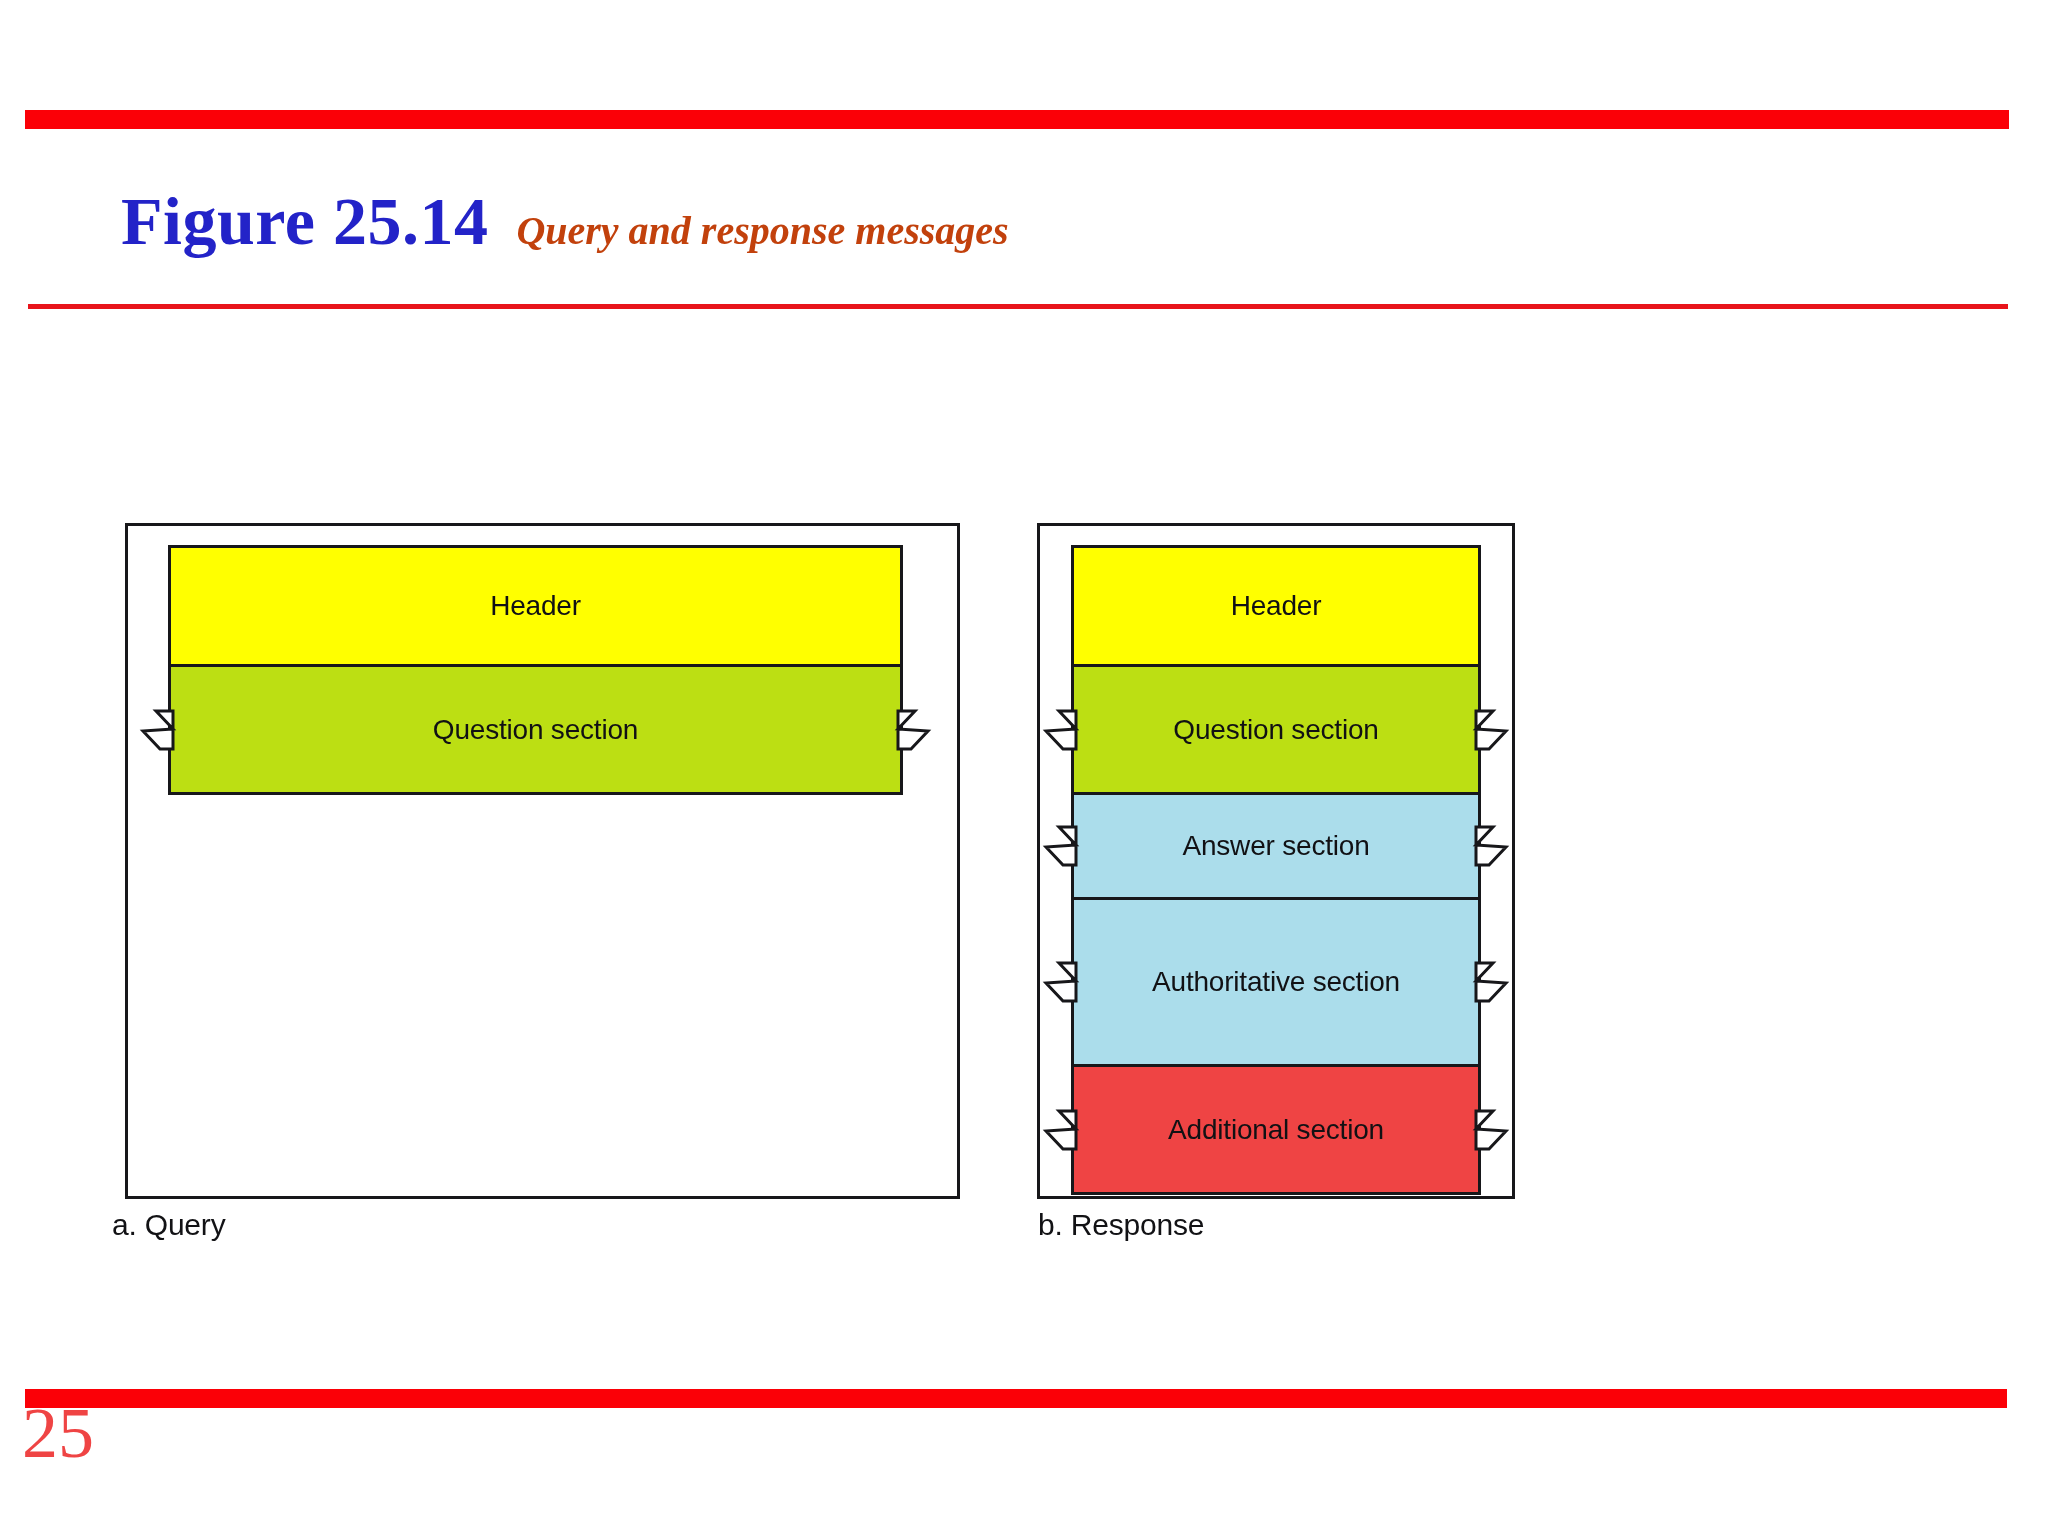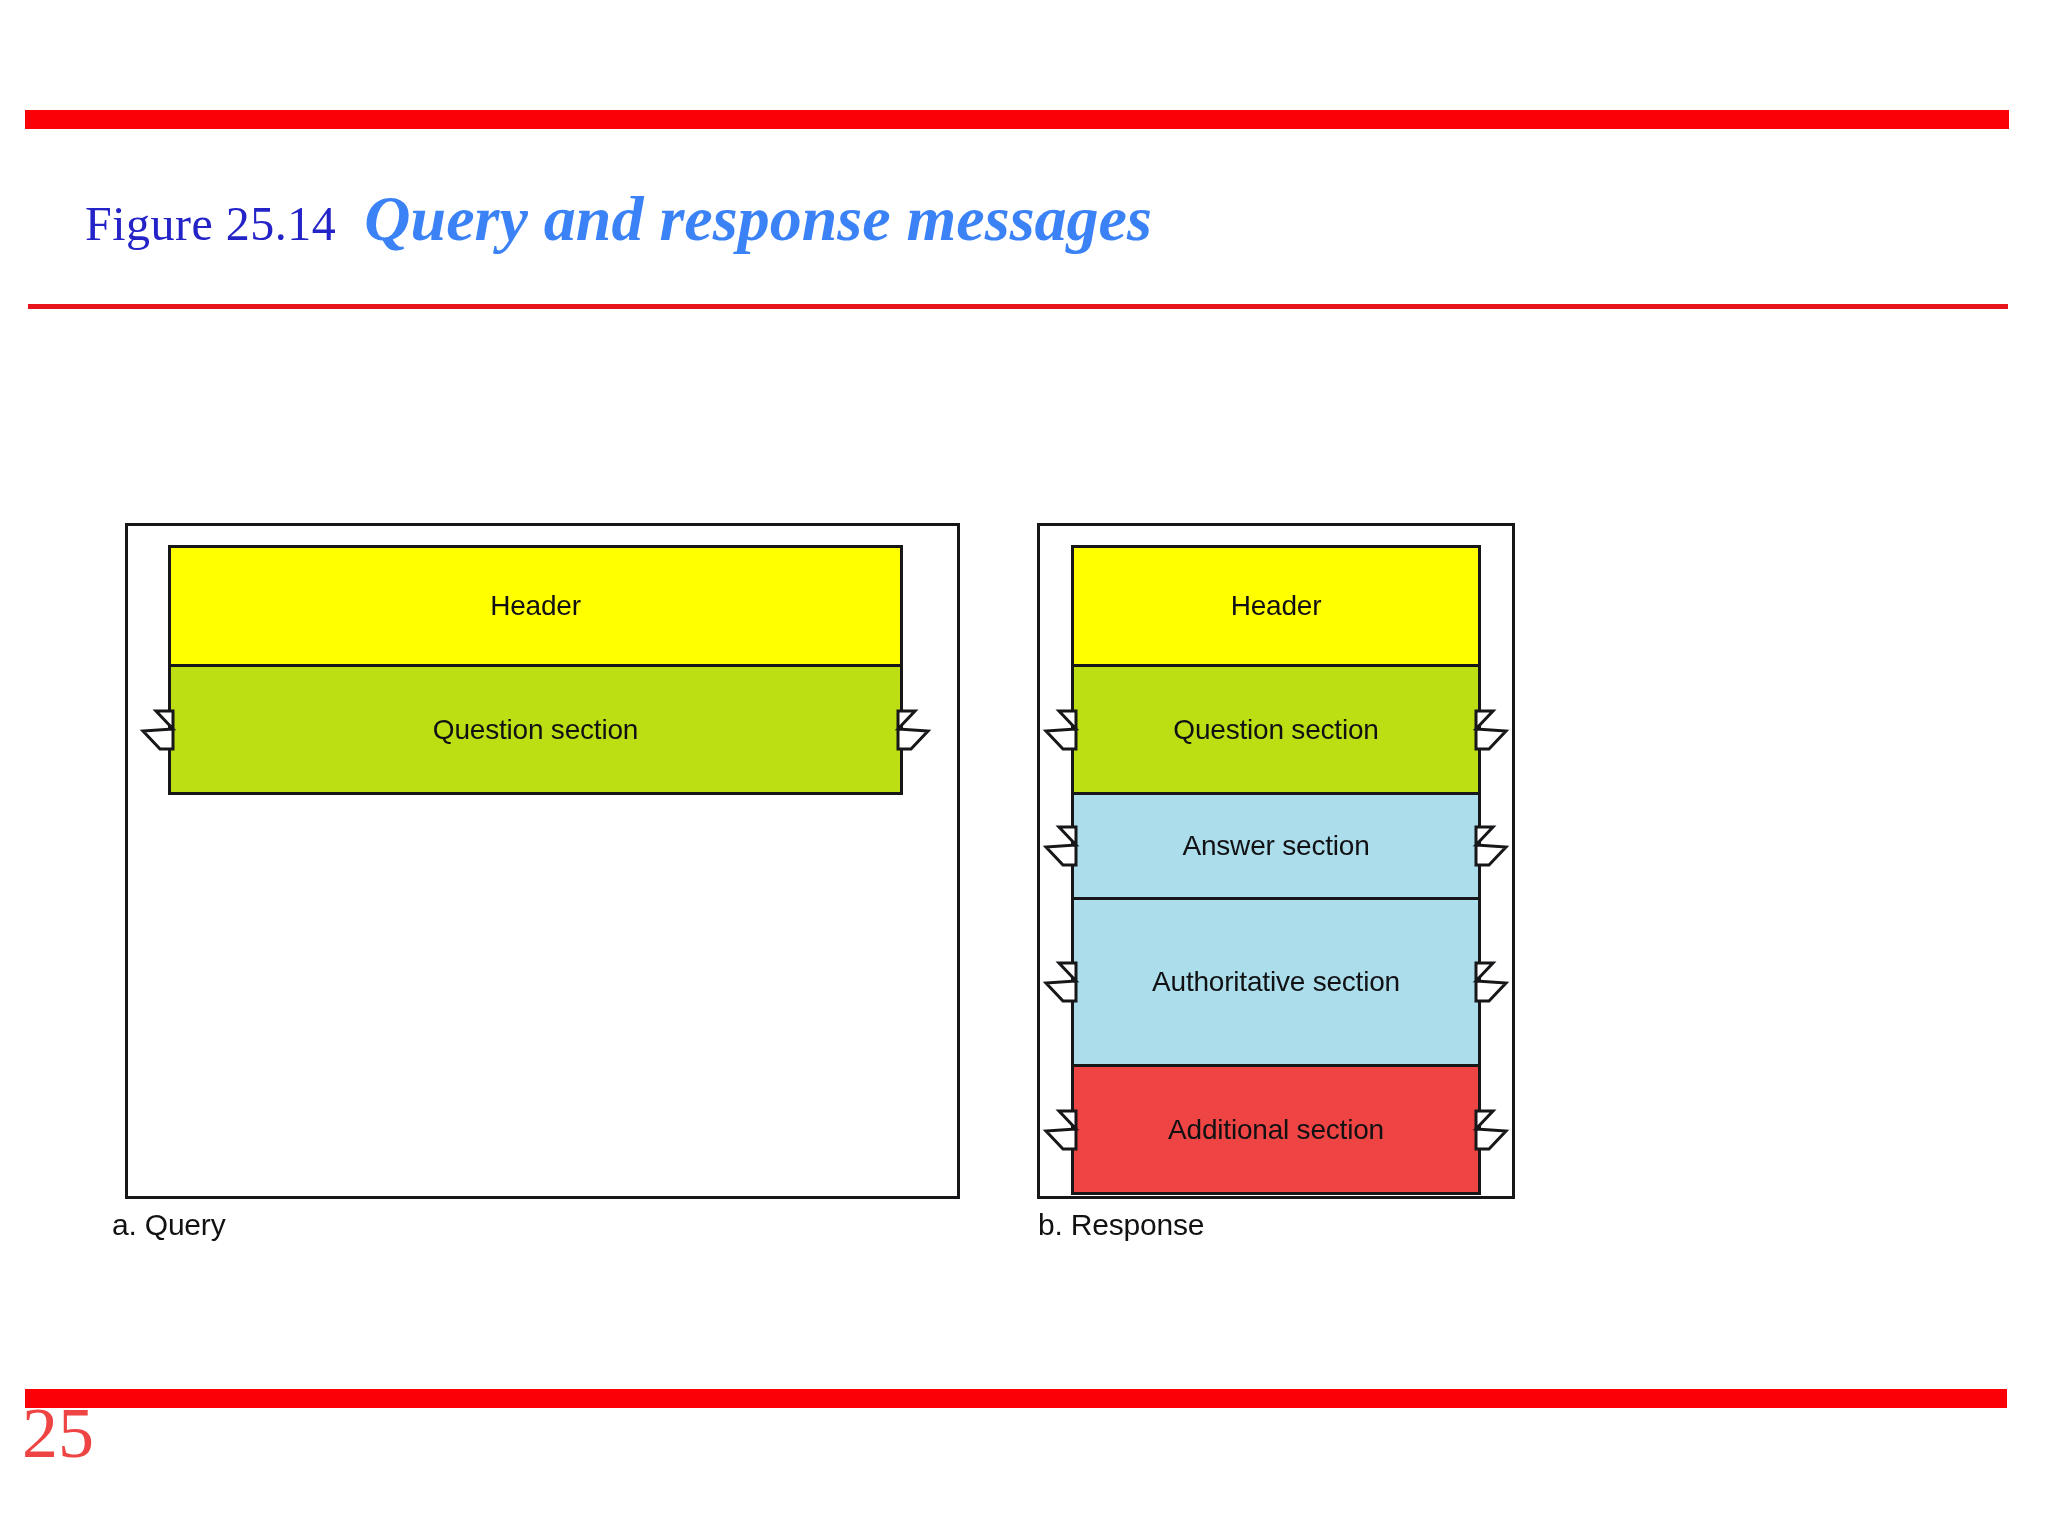--- a/index.html
+++ b/index.html
@@ -47,31 +47,32 @@
     position: absolute;
     left: 85px;
     top: 182px;
     height: 70px;
     display: flex;
     align-items: baseline;
     white-space: nowrap;
   }
   .title-figure {
     font-family: "Liberation Serif", "DejaVu Serif", serif;
-    font-weight: normal;
-    font-size: 48px;
+    font-weight: bold;
+    font-size: 68px;
     color: #2323C8;
     letter-spacing: 0.5px;
+    margin-left: 36px;
   }
   .title-caption {
     font-family: "Liberation Serif", "DejaVu Serif", serif;
     font-weight: bold;
     font-style: italic;
-    font-size: 64px;
-    color: #3b82f6;
+    font-size: 40px;
+    color: #c2410c;
     margin-left: 28px;
   }
 
   
   .panel {
     position: absolute;
     border: 3px solid #17171A;
     background: #ffffff;
     box-sizing: border-box;
   }

